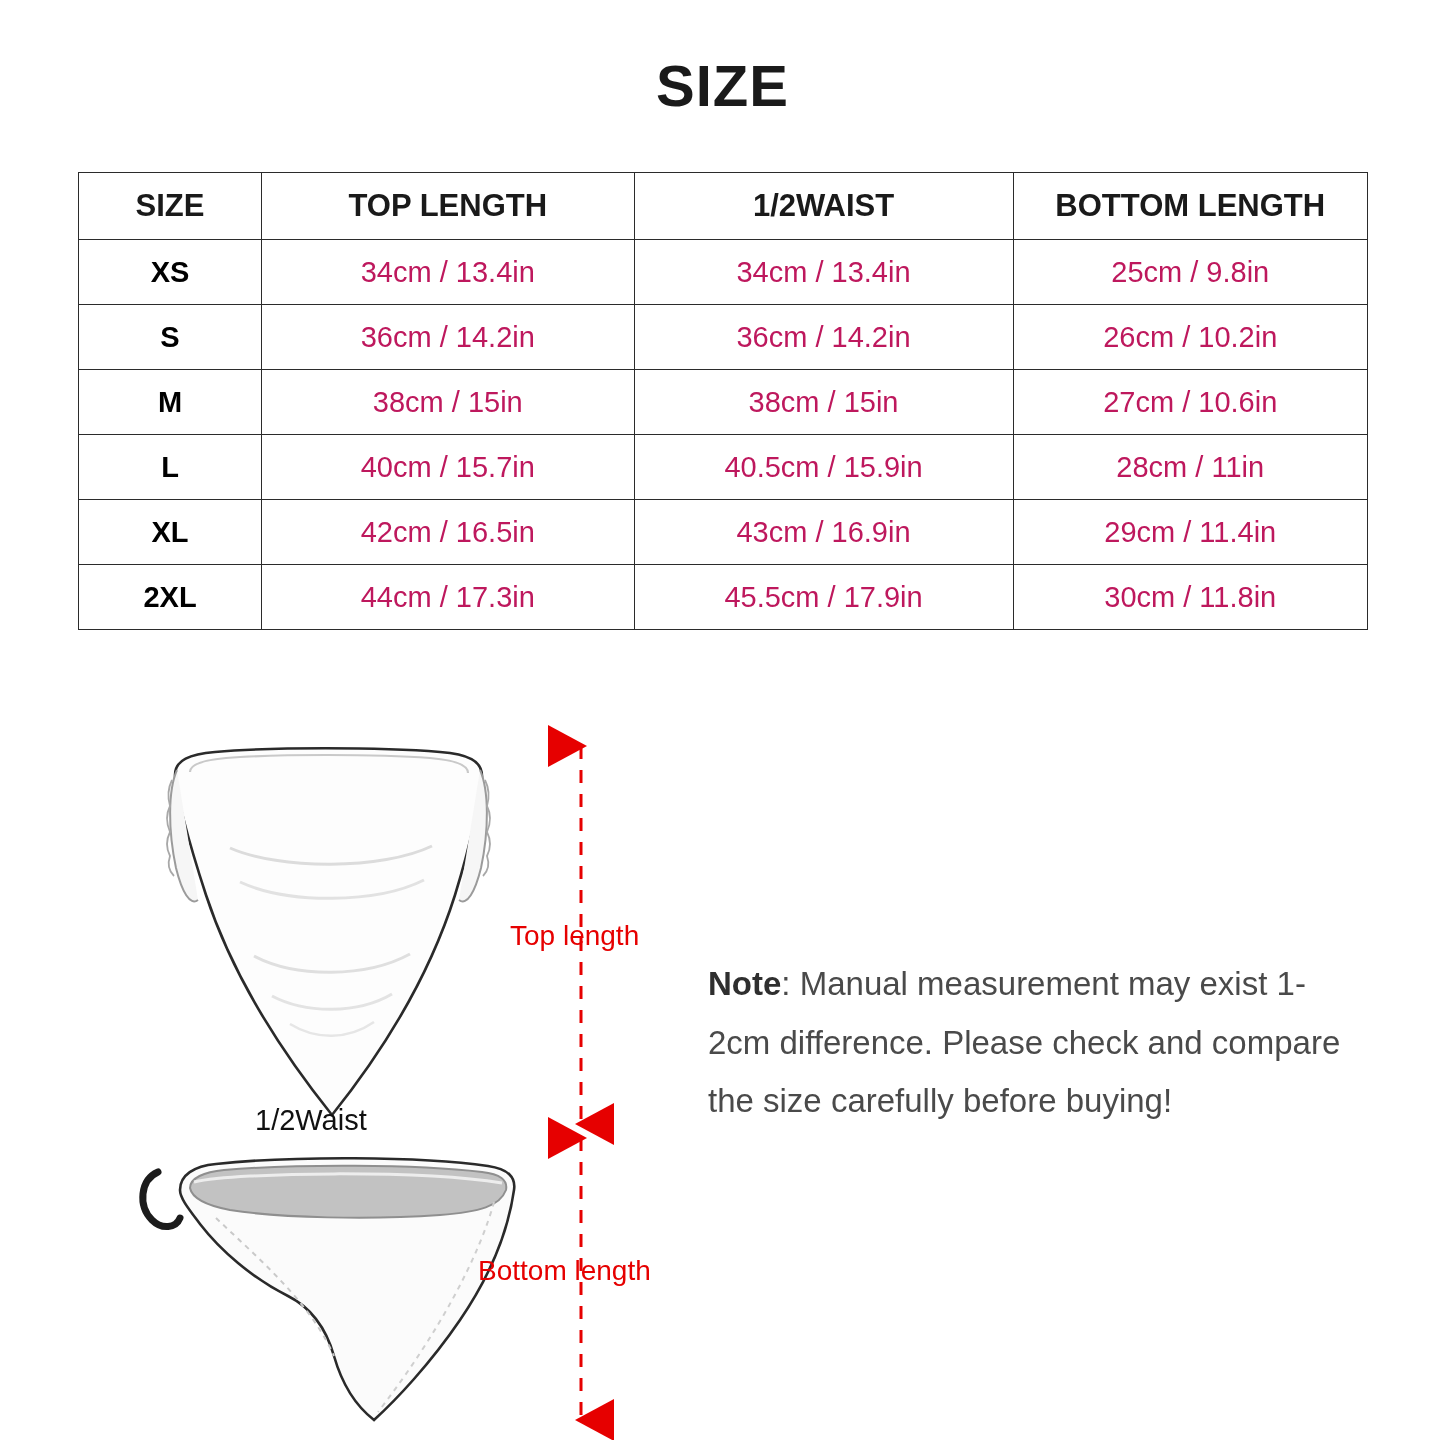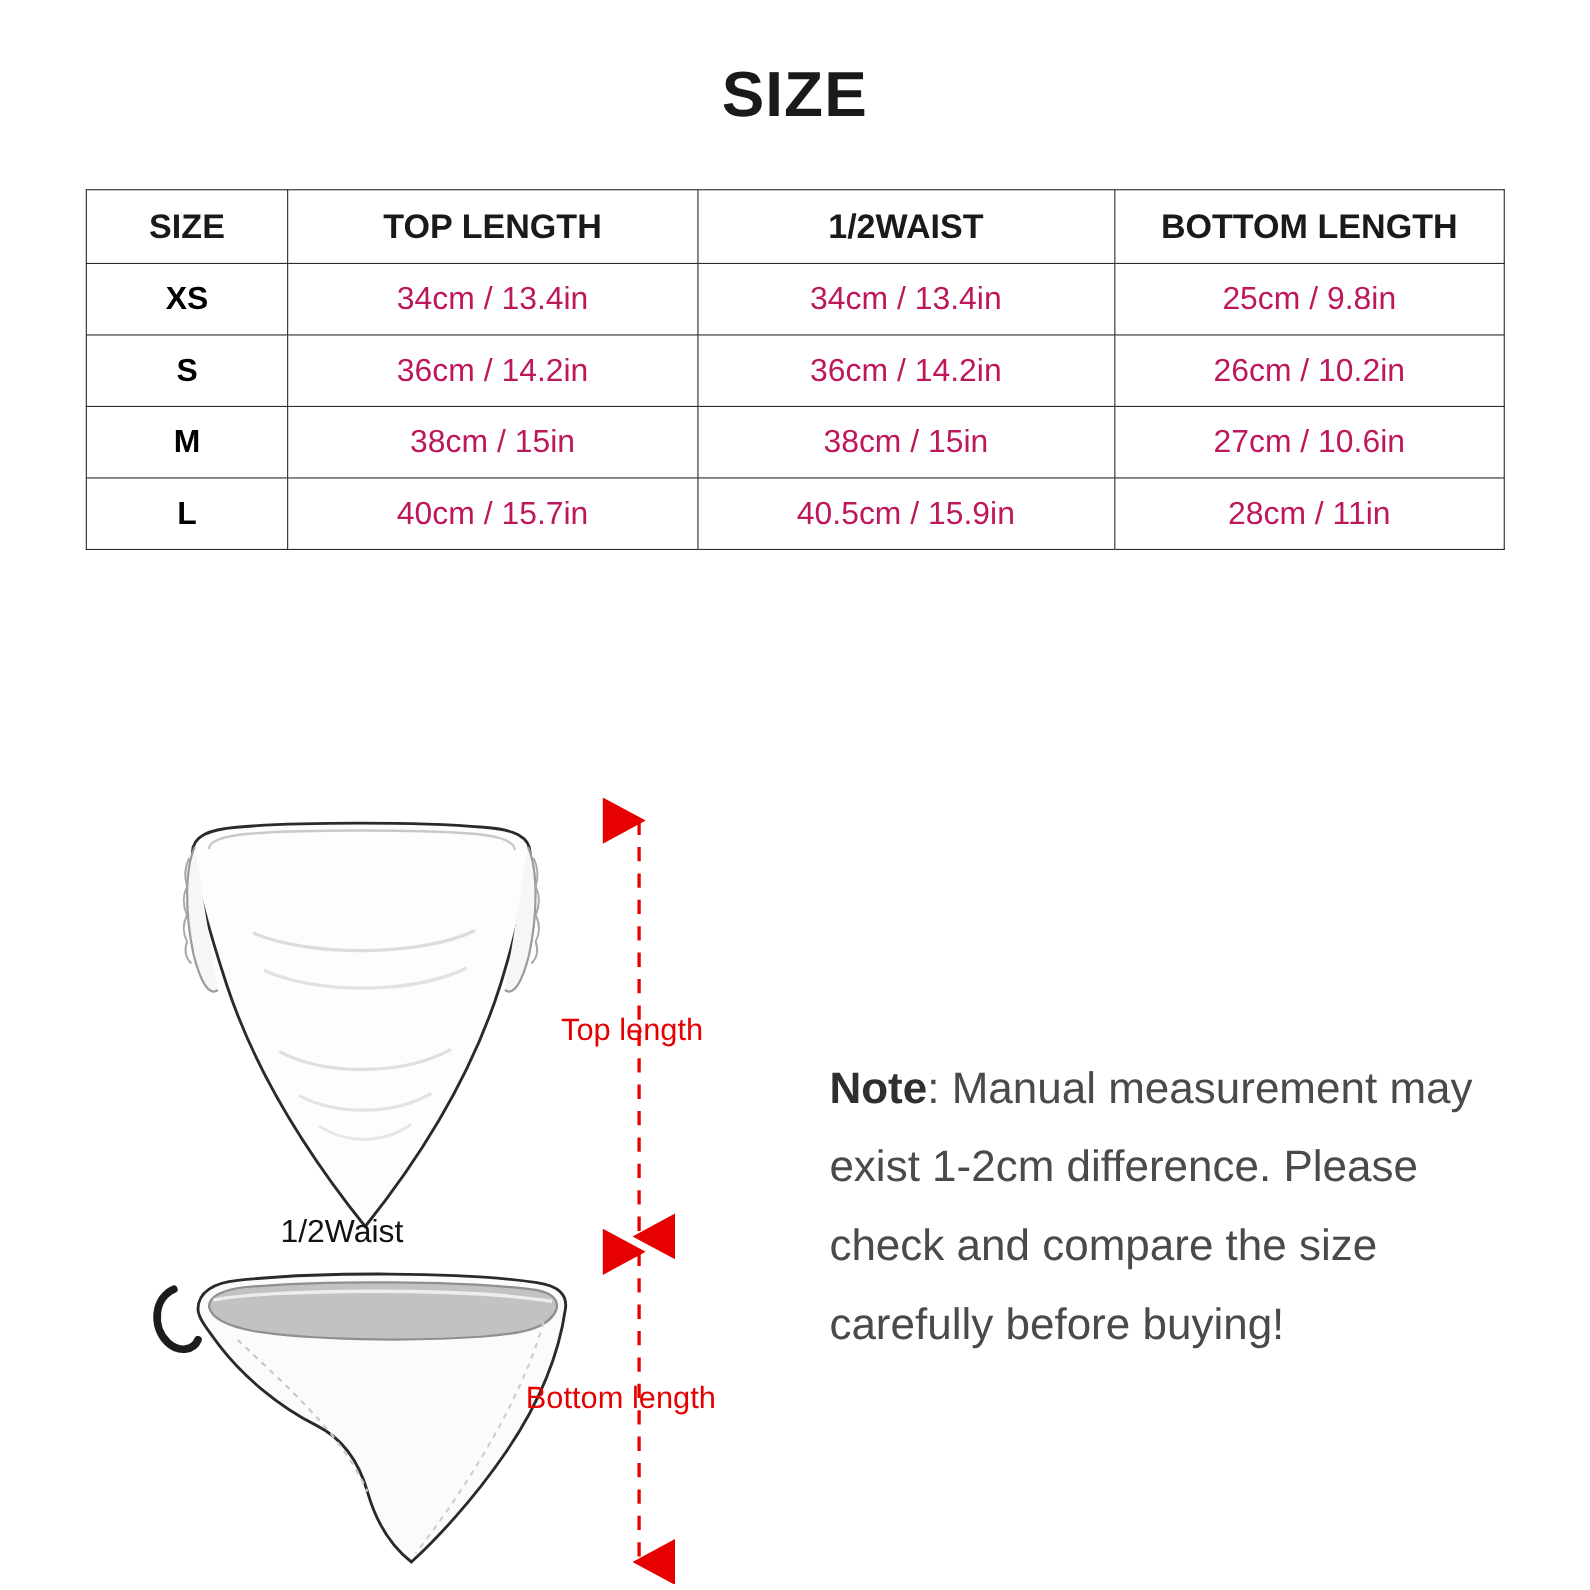--- a/index.html
+++ b/index.html
@@ -93,24 +93,24 @@
     font-size: 28px;
     font-family: "Liberation Sans", sans-serif;
     white-space: nowrap;
   }
   .label-top-length { left: 510px; top: 220px; }
   .label-half-waist { left: 255px; top: 404px; color:#111; font-size: 29px; }
   .label-bottom-length { left: 478px; top: 555px; }
 
   .note {
     position: absolute;
-    left: 754px;
+    left: 708px;
     top: 255px;
     width: 640px;
-    font-size: 40px;
+    font-size: 33px;
     line-height: 1.78;
     color: #4a4a4a;
   }
   .note b {
     color: #2f2f2f;
     font-weight: bold;
   }
 </style>
 </head>
 <body>
@@ -151,20 +151,32 @@
         <td>38cm / 15in</td>
         <td>38cm / 15in</td>
         <td>27cm / 10.6in</td>
       </tr>
       <tr>
         <td class="size-cell">L</td>
         <td>40cm / 15.7in</td>
         <td>40.5cm / 15.9in</td>
         <td>28cm / 11in</td>
       </tr>
+      <tr>
+        <td class="size-cell">XL</td>
+        <td>42cm / 16.5in</td>
+        <td>43cm / 16.9in</td>
+        <td>29cm / 11.4in</td>
+      </tr>
+      <tr>
+        <td class="size-cell">2XL</td>
+        <td>44cm / 17.3in</td>
+        <td>45.5cm / 17.9in</td>
+        <td>30cm / 11.8in</td>
+      </tr>
     </tbody>
   </table>
 </div>
 
 <div class="illustration">
 
   <svg class="garment-svg" width="420" height="720" viewBox="0 0 420 720">
 
     <path d="M55 55 C55 40 70 34 95 32 C150 27 260 27 320 32 C348 34 362 41 362 56
              C362 70 352 120 335 175 C312 248 272 320 212 395

